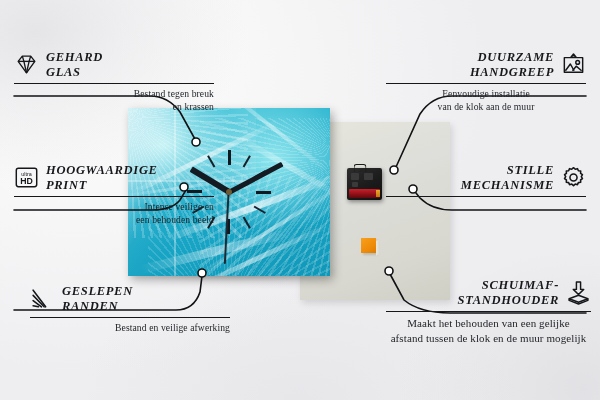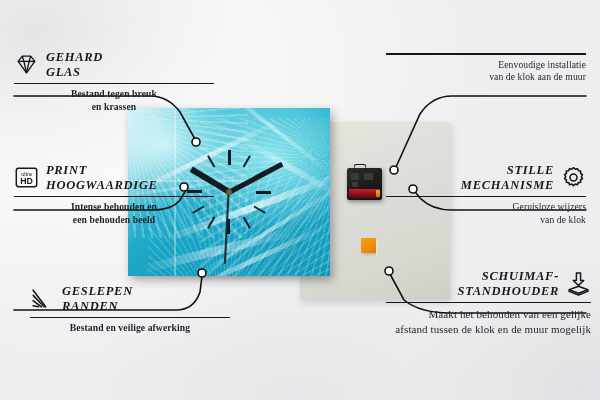--- a/index.html
+++ b/index.html
@@ -145,35 +145,35 @@
   .callout .title{
     font-size:12.5px; letter-spacing:.7px; line-height:1.18;
     color:#16181b; font-weight:700; text-transform:uppercase;font-style:italic;
   }
   .callout .rule{ height:1.6px; background:#15171a; margin-top:3px; }
   .callout .desc{
     font-size:9.6px; line-height:1.32; color:#1d2024; margin-top:4px; letter-spacing:.1px;
   }
   .callout.left .head{ justify-content:flex-start; }
   .callout.left .title{ text-align:left; }
-  .callout.left .desc{ text-align:center;font-weight:bold; }
+  .callout.left .desc{ text-align:right; }
   .callout.right .head{ justify-content:flex-end; flex-direction:row; }
   .callout.right .title{ text-align:right; }
-  .callout.right .desc{ text-align:right; }
+  .callout.right .desc{ text-align:center; }
 
   .ico{ width:25px; height:25px; flex:0 0 25px; display:block; }
   .ico svg{ width:100%; height:100%; display:block; }
 
   
   #co-1{ left:14px; top:50px; }
   #co-2{ left:14px; top:163px; }
   #co-3{ left:14px; top:284px;margin-left:16px; }
   #co-4{ left:386px; top:50px; }
   #co-5{ left:386px; top:163px; }
-  #co-6{ left:386px; top:269px; }
+  #co-6{ left:386px; top:278px; }
 
   #leader-layer{ position:absolute; inset:0; pointer-events:none; }
 </style>
 </head>
 <body>
 
 <div id="stage">
 
   <div class="bg-vignette"></div>
 
@@ -302,27 +302,27 @@
   <div class="callout left" id="co-2">
     <div class="head">
       <span class="ico">
         <svg viewBox="0 0 24 24">
           <rect x="2.2" y="3.2" width="19.6" height="17.6" rx="2" fill="none" stroke="#15171a" stroke-width="1.4"></rect>
           <text x="12" y="10.6" text-anchor="middle" font-family="Liberation Sans, sans-serif" font-size="5.2" fill="#15171a">ultra</text>
           <text x="12" y="18.4" text-anchor="middle" font-family="Liberation Sans, sans-serif" font-size="8.4" font-weight="bold" fill="#15171a">HD</text>
         </svg>
       </span>
       <div class="title">
+        <div>HOOGWAARDIGE</div>
         <div>PRINT</div>
-        <div>HOOGWAARDIGE</div>
       </div>
     </div>
     <div class="rule"></div>
     <div class="desc">
-      <div>Intense behouden en</div>
+      <div>Intense veilige en</div>
       <div>een behouden beeld</div>
     </div>
   </div>
 
   <div class="callout left" id="co-3">
     <div class="head">
       <span class="ico">
         <svg viewBox="0 0 24 24" stroke="#15171a" stroke-width="1.5" stroke-linecap="round">
           <path d="M3 4 L15 20"></path>
             <path d="M3 9 L13.5 20"></path>
@@ -336,20 +336,35 @@
       </div>
     </div>
     <div class="rule"></div>
     <div class="desc">
       <div>Bestand en veilige afwerking</div>
       <div></div>
     </div>
   </div>
 
   <div class="callout right" id="co-4">
+    <div class="head">
+      <div class="title">
+        <div>DUURZAME</div>
+        <div>HANDGREEP</div>
+      </div>
+      <span class="ico">
+        <svg viewBox="0 0 24 24" fill="none" stroke="#15171a" stroke-width="1.4" stroke-linejoin="round">
+          <path d="M12 2 L9.5 5 H14.5 Z"></path>
+          <rect x="3.2" y="5.4" width="17.6" height="14"></rect>
+          <circle cx="16" cy="10" r="1.8"></circle>
+          <path d="M4.2 18 L9 11.5 L12.6 18"></path>
+          <path d="M11 18 L14.6 13.6 L19.8 18"></path>
+        </svg>
+      </span>
+    </div>
     <div class="rule"></div>
     <div class="desc">
       <div>Eenvoudige installatie</div>
       <div>van de klok aan de muur</div>
     </div>
   </div>
 
   <div class="callout right" id="co-5">
     <div class="head">
       <div class="title">
@@ -357,24 +372,20 @@
         <div>MECHANISME</div>
       </div>
       <span class="ico">
         <svg viewBox="0 0 24 24" fill="none" stroke="#15171a" stroke-width="1.5" stroke-linejoin="round">
           <path d="M12 2.6 l1.7 1.5 2.1-.6 .9 2 2.2 .3 -.1 2.2 1.8 1.3 -1.1 1.9 1.1 1.9 -1.8 1.3 .1 2.2 -2.2 .3 -.9 2 -2.1-.6 -1.7 1.5 -1.7-1.5 -2.1 .6 -.9-2 -2.2-.3 .1-2.2 -1.8-1.3 1.1-1.9 -1.1-1.9 1.8-1.3 -.1-2.2 2.2-.3 .9-2 2.1 .6 Z"></path>
           <circle cx="12" cy="12" r="3.4"></circle>
         </svg>
       </span>
     </div>
     <div class="rule"></div>
-    <div class="desc">
-      <div>Geruisloze wijzers</div>
-      <div>van de klok</div>
-    </div>
   </div>
 
   <div class="callout right" id="co-6" style="width:205px;">
     <div class="head">
       <div class="title">
         <div>SCHUIMAF-</div>
         <div>STANDHOUDER</div>
       </div>
       <span class="ico">
         <svg viewBox="0 0 24 24" fill="none" stroke="#15171a" stroke-width="1.4" stroke-linejoin="round">

